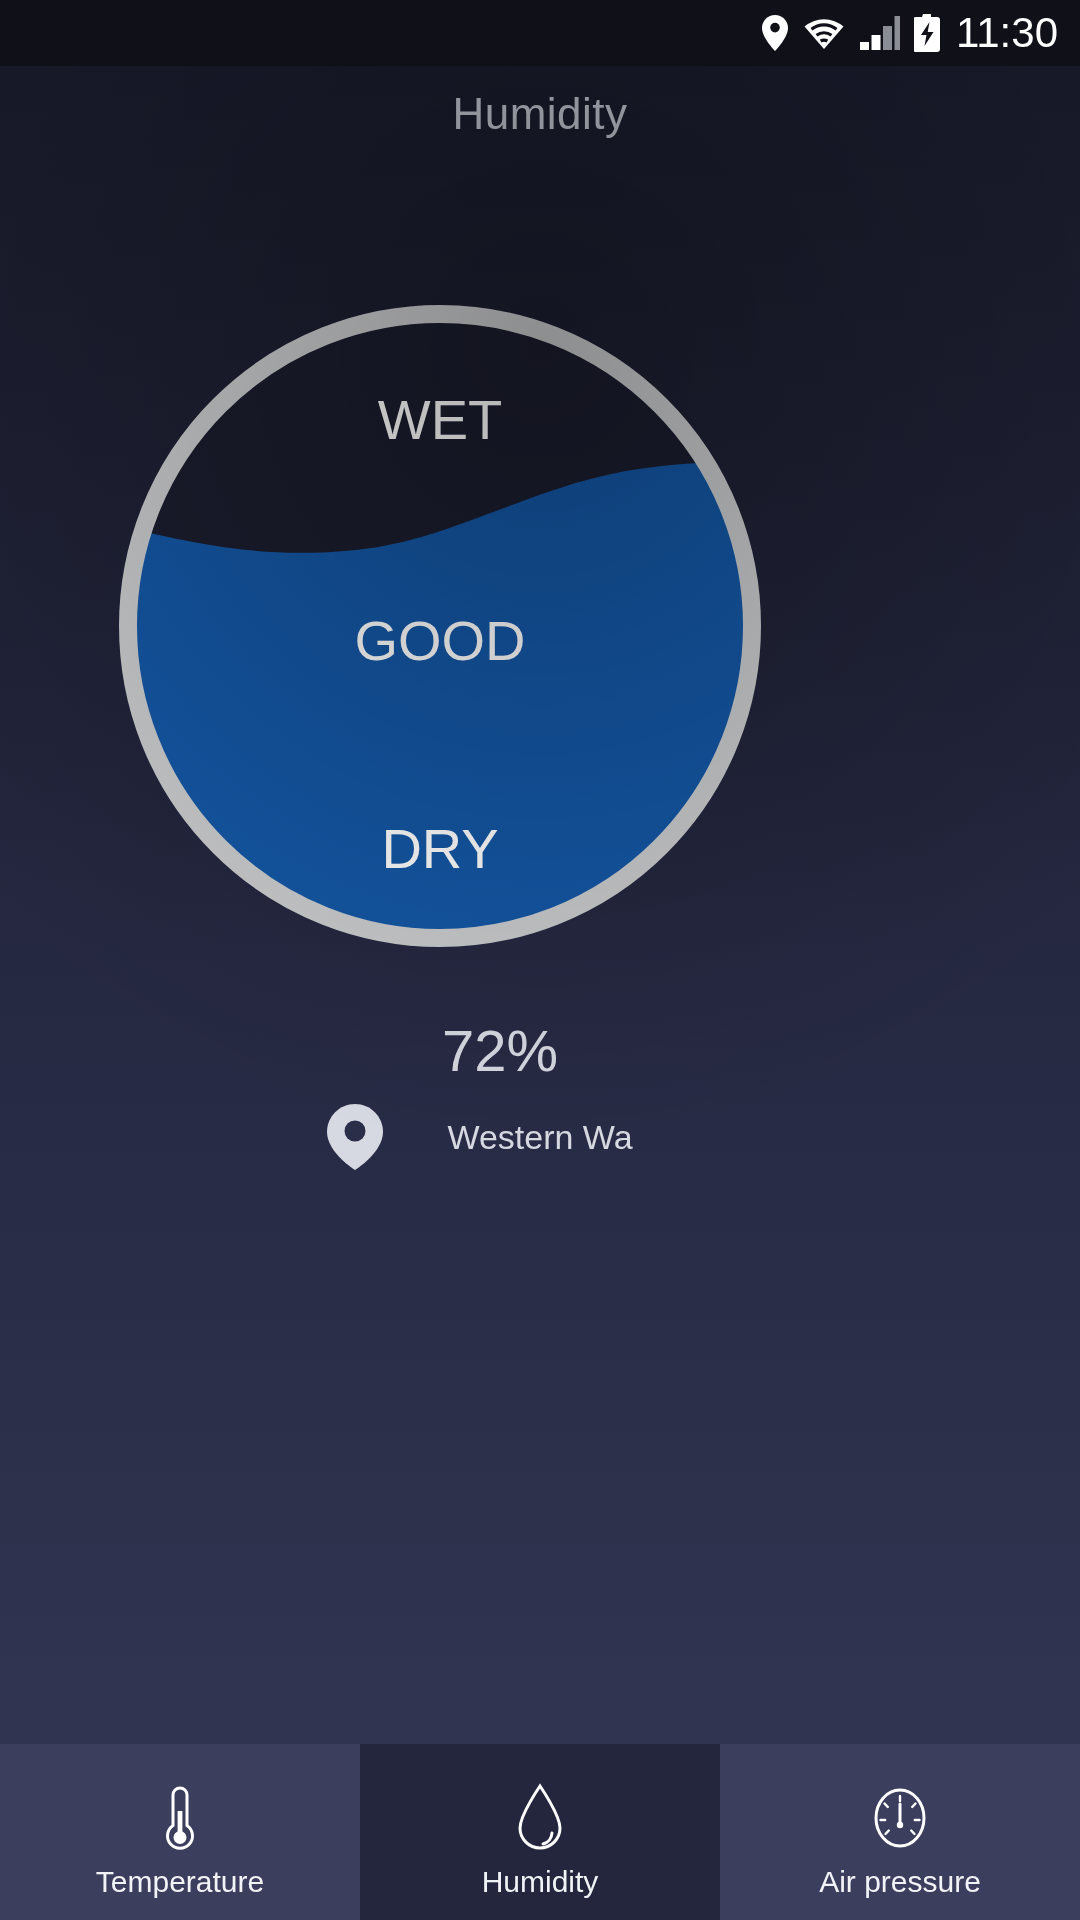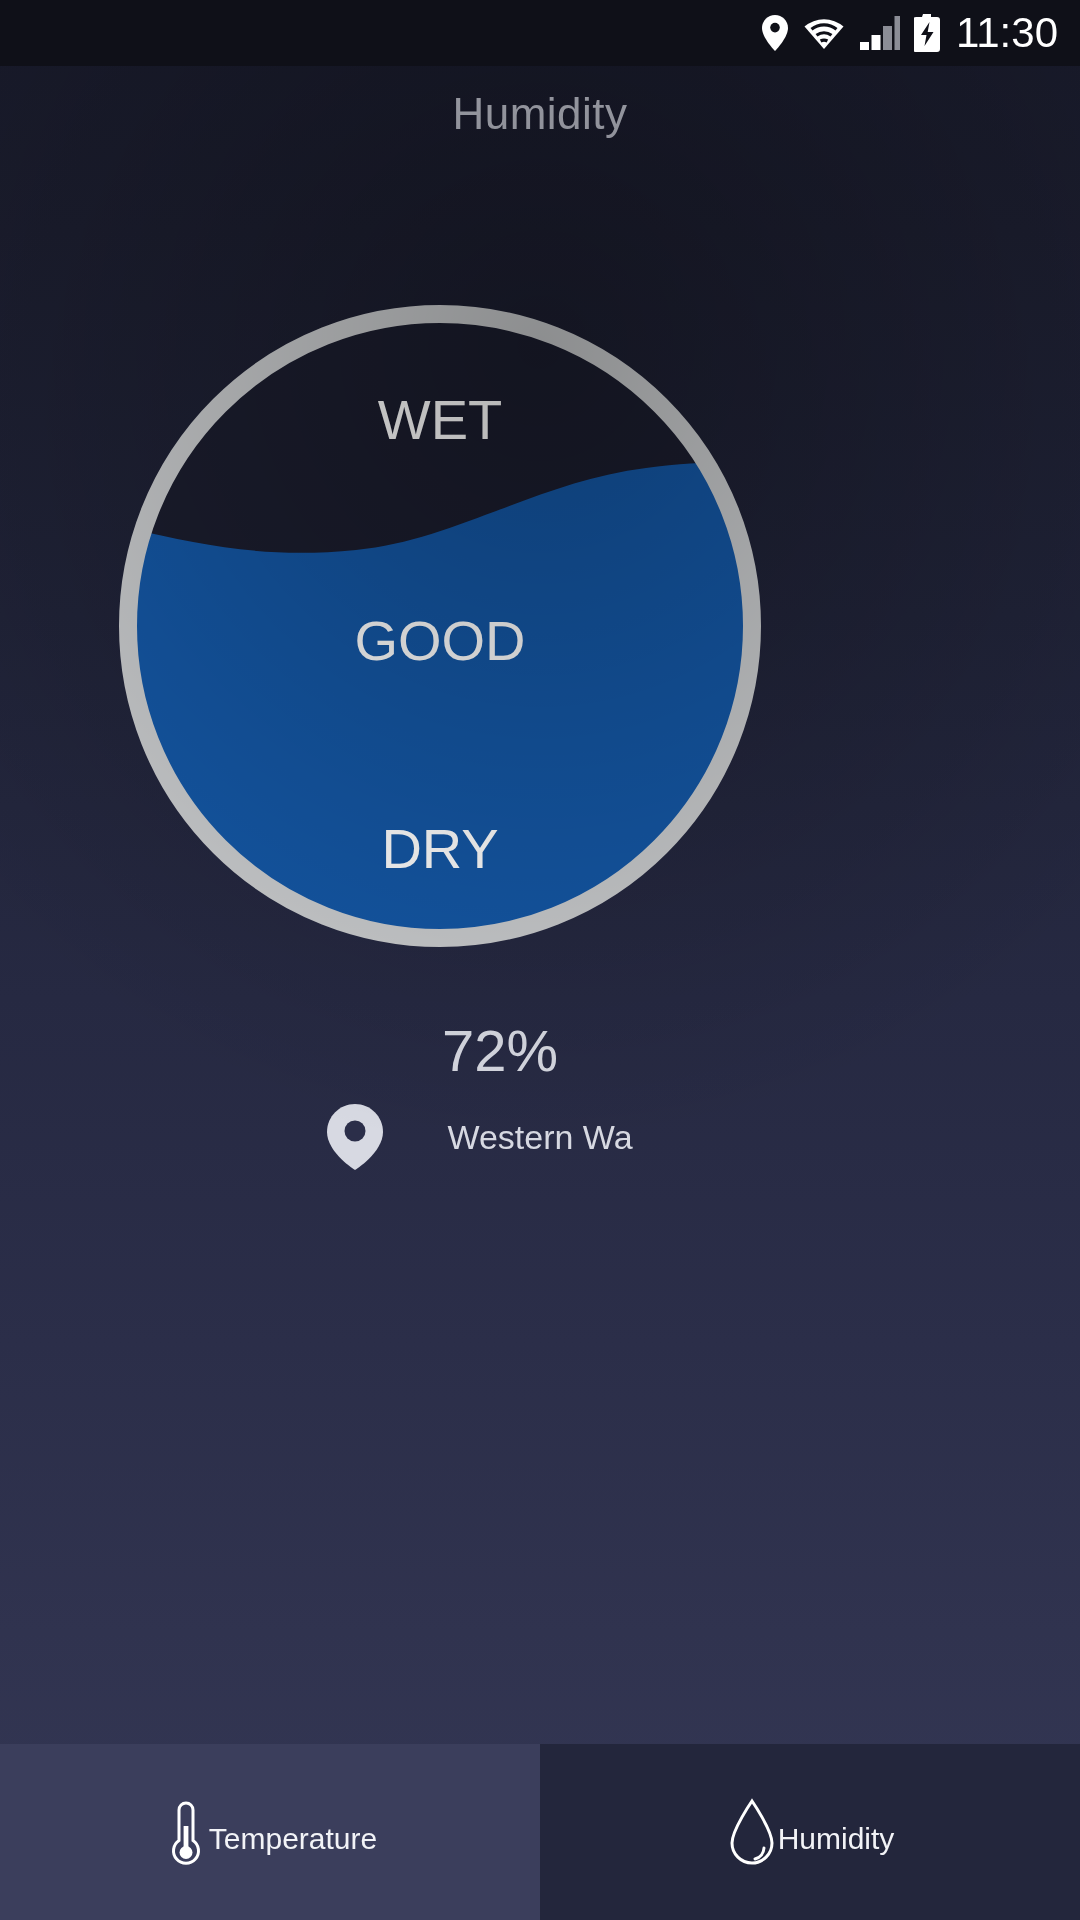--- a/index.html
+++ b/index.html
@@ -144,20 +144,21 @@
     bottom: 0;
     width: 1080px;
     height: 176px;
     display: flex;
     z-index: 4;
   }
   .tab {
     flex: 1 1 0;
     background: #3b3e5c;
     display: flex;
+    flex-direction: column;
     align-items: center;
     justify-content: center;
     padding-top: 14px;
     box-sizing: border-box;
   }
   .tab.active { background: #23263c; }
   .tab-icon {
     height: 74px;
     display: flex;
     align-items: center;
@@ -279,17 +280,36 @@
     <div class="tab active">
       <div class="tab-icon">
         <svg width="52" height="74" viewBox="0 0 52 74">
           <path d="M26 5 C26 5, 6 34, 6 47 a20 20 0 0 0 40 0 C46 34, 26 5, 26 5 z" fill="none" stroke="#ffffff" stroke-width="3"></path>
           <path d="M38 52 a12 12 0 0 1 -9 11" fill="none" stroke="#ffffff" stroke-width="3" stroke-linecap="round"></path>
         </svg>
       </div>
       <div class="tab-label">Humidity</div>
     </div>
 
+    <div class="tab">
+      <div class="tab-icon">
+        <svg width="60" height="72" viewBox="0 0 60 72">
+          <ellipse cx="30" cy="36" rx="24" ry="28" fill="none" stroke="#ffffff" stroke-width="3"></ellipse>
+          <g stroke="#ffffff" stroke-width="2.4" stroke-linecap="round">
+            <line x1="30" y1="14" x2="30" y2="19"></line>
+            <line x1="14.5" y1="21.5" x2="17.8" y2="25"></line>
+            <line x1="45.5" y1="21.5" x2="42.2" y2="25"></line>
+            <line x1="10.5" y1="38" x2="15.2" y2="38"></line>
+            <line x1="49.5" y1="38" x2="44.8" y2="38"></line>
+            <line x1="15.5" y1="52" x2="18.8" y2="48.5"></line>
+            <line x1="44.5" y1="52" x2="41.2" y2="48.5"></line>
+          </g>
+          <line x1="30" y1="42" x2="30" y2="22" stroke="#ffffff" stroke-width="3" stroke-linecap="round"></line>
+          <circle cx="30" cy="43" r="3.2" fill="#ffffff"></circle>
+        </svg>
+      </div>
+      <div class="tab-label">Air pressure</div>
+    </div>
 
 
   </div>
 
 </div>
 
 </body></html>

